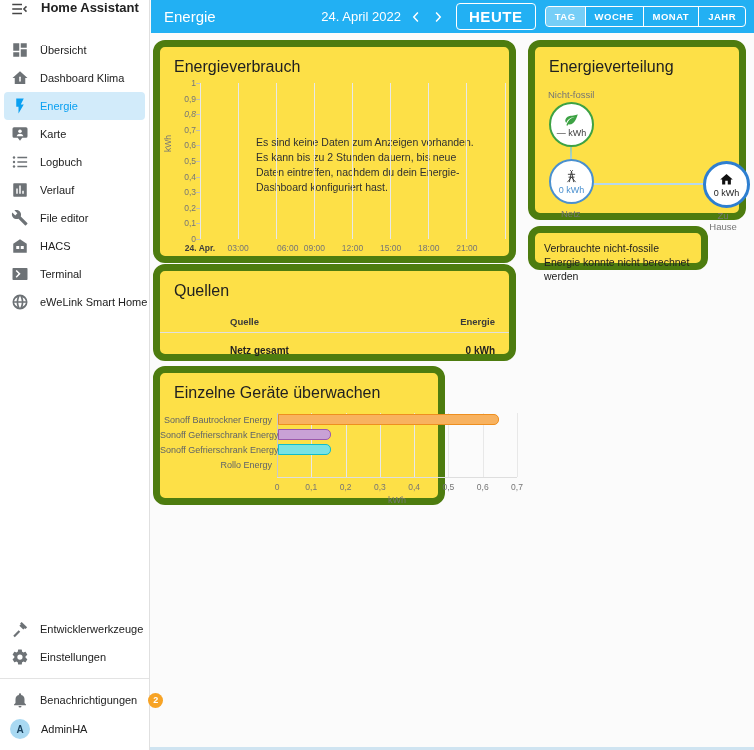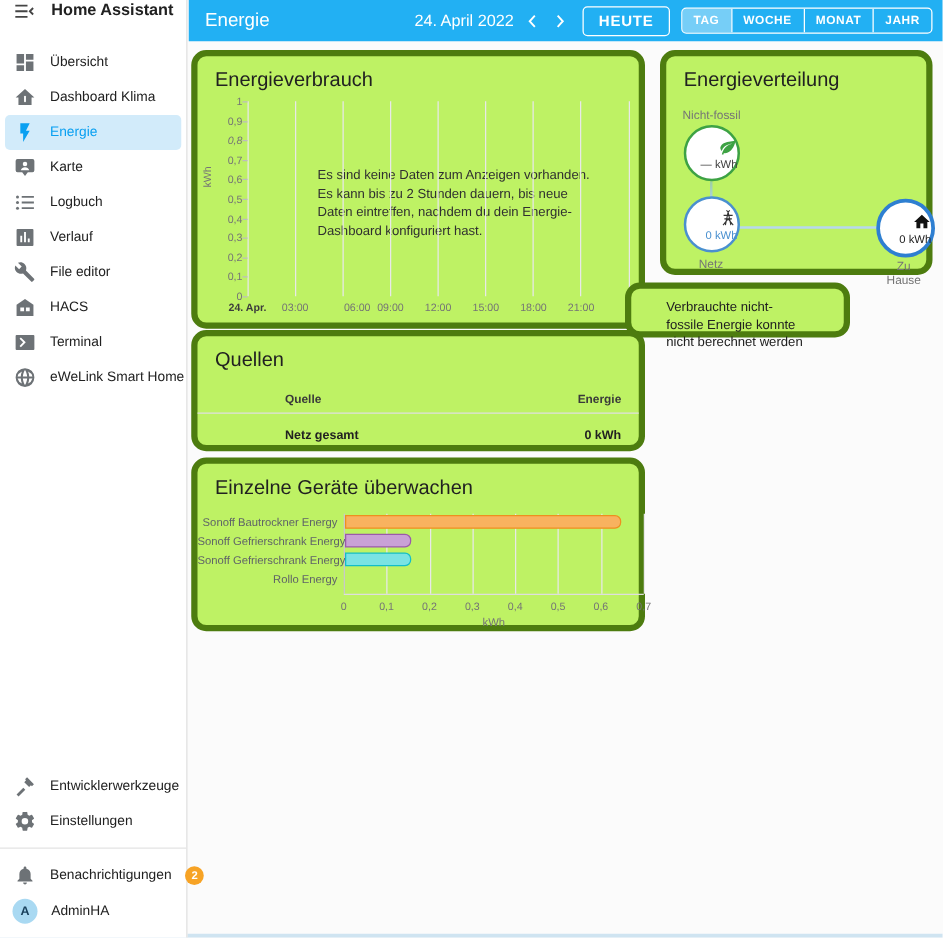--- a/index.html
+++ b/index.html
@@ -29,31 +29,31 @@
     justify-content:center; flex:0 0 20px; margin-left:-1px; }
 
   
   .topbar { position:absolute; left:151px; top:0; width:603px; height:33px;
     background:#22b0f3; display:flex; align-items:center; color:#fff;
     padding:0 8px 0 13px; }
   .tb-title { font-size:15px; font-weight:500; }
   .tb-right { margin-left:auto; display:flex; align-items:center; gap:4px; }
   .tb-date { font-size:13px; font-weight:500; margin-right:2px; }
   .chev { width:18px; height:18px; color:#fff; cursor:pointer; }
-  .btn-today { font-size:12px; font-weight:bold; letter-spacing:.6px; color:#fff;
+  .btn-today { font-size:15px; font-weight:bold; letter-spacing:.6px; color:#fff;
     border:1px solid #fff; border-radius:4px; padding:4px 12px; margin:0 5px; cursor:pointer;
     background:transparent; }
   .btn-group { display:flex; border:1px solid #fff; border-radius:4px; overflow:hidden; }
   .btn-range { font-size:9.5px; font-weight:bold; letter-spacing:.5px; color:#fff;
     padding:4px 9px; cursor:pointer; border-left:1px solid #fff; background:transparent; }
   .btn-range:first-child { border-left:none; }
   .btn-range.sel { background:rgba(255,255,255,.38); }
 
   
-  .card { position:absolute; background:#bef264; border:5px solid #4d7c0f;
+  .card { position:absolute; background:#fde047; border:7px solid #4d7c0f;
     border-radius:12px; }
   .card-title { font-size:16px; color:#212121; position:absolute; left:14px; top:11px; }
 
   
   #card-consumption { left:153px; top:40px; width:363px; height:223px; }
   .cons-ylab { position:absolute; left:3px; top:105px; font-size:8.5px; color:#757575;
     transform:rotate(-90deg); transform-origin:left top; }
   .cons-ytick { position:absolute; right:0; font-size:8.5px; color:#757575;
     transform:translateY(-50%); }
   .cons-plot { position:absolute; left:40px; top:36px; width:305px; height:156px; }
@@ -62,52 +62,52 @@
   .cons-xtick { position:absolute; font-size:8.5px; color:#757575;
     transform:translateX(-50%); white-space:nowrap; }
   .cons-xtick.first { font-weight:bold; color:#3c3c3c; }
   .empty-msg { position:absolute; left:56px; top:52px; width:226px;
     font-size:10.5px; line-height:15px; color:#303030; }
 
   
   #card-distribution { left:528px; top:40px; width:218px; height:180px; }
   .node-label { position:absolute; font-size:9.5px; color:#757575; }
   .circle { position:absolute; border-radius:50%; background:#fff; display:flex;
-    flex-direction:column; align-items:flex-end; justify-content:center; gap:0; z-index:2; }
+    flex-direction:column; align-items:center; justify-content:center; gap:0; z-index:2; }
   .circle .cic { width:15px; height:15px; }
   .circle .val { font-size:9px; font-weight:500; margin-top:1px; white-space:nowrap; }
   #node-nonfossil { left:14px; top:55px; width:45px; height:45px; border:2px solid #3da244; }
   #node-nonfossil .val { color:#404040; }
   #node-grid { left:14px; top:112px; width:45px; height:45px; border:2px solid #4a90cf; }
   #node-grid .val { color:#4a90cf; }
   #node-home { left:168px; top:114px; width:47px; height:47px; border:3px solid #2e7fd1; }
   #node-home .val { color:#1c1c1c; }
   .conn-v { position:absolute; left:35px; top:100px; width:2px; height:16px;
     background:linear-gradient(#9ccf9e,#aed3ec); z-index:1; }
   .conn-h { position:absolute; left:55px; top:136px; width:118px; height:2px;
     background:#b7d8ee; z-index:1; }
 
   
-  #card-notice { left:500px; top:226px; width:180px; height:44px; padding:8px 28px; }
+  #card-notice { left:528px; top:226px; width:180px; height:44px; padding:8px 9px; }
   #card-notice .txt { font-size:10.5px; line-height:14px; color:#212121; }
 
   
   #card-sources { left:153px; top:264px; width:363px; height:97px;text-decoration:underline; }
   .src-head { position:absolute; left:0; right:0; top:40px; height:22px;
     display:flex; align-items:center; border-bottom:1px solid #e0e0e0;
     font-size:9.5px; font-weight:bold; color:#3a3a3a; }
   .src-head .c1 { padding-left:70px; }
   .src-head .c2 { margin-left:auto; padding-right:14px; }
   .src-row { position:absolute; left:0; right:0; top:63px; height:32px;
     display:flex; align-items:center; font-size:10px; font-weight:bold; color:#212121; }
   .src-row .c1 { padding-left:70px; }
   .src-row .c2 { margin-left:auto; padding-right:14px; }
 
   
-  #card-devices { left:153px; top:366px; width:363px; height:139px; }
+  #card-devices { left:153px; top:366px; width:292px; height:139px; }
   .dev-chart { position:absolute; left:0; top:40px; right:0; height:95px; }
   .dev-grid { position:absolute; top:0; width:1px; height:64px; background:#e8e8e8; }
   .dev-axis-l { position:absolute; left:117px; top:0; width:1px; height:64px; background:#c9c9c9; }
   .dev-axis-b { position:absolute; left:117px; top:64px; width:240px; height:1px; background:#dedede; }
   .dev-label { position:absolute; left:0; width:112px; height:15px; line-height:15px;
     text-align:right; font-size:9px; color:#5f6368; white-space:nowrap; }
   .dev-bar { position:absolute; left:118px; height:11px; border-radius:0 5px 5px 0;
     border-style:solid; border-width:1.5px; }
   .dev-xtick { position:absolute; top:69px; font-size:8.5px; color:#757575;
     transform:translateX(-50%); }

